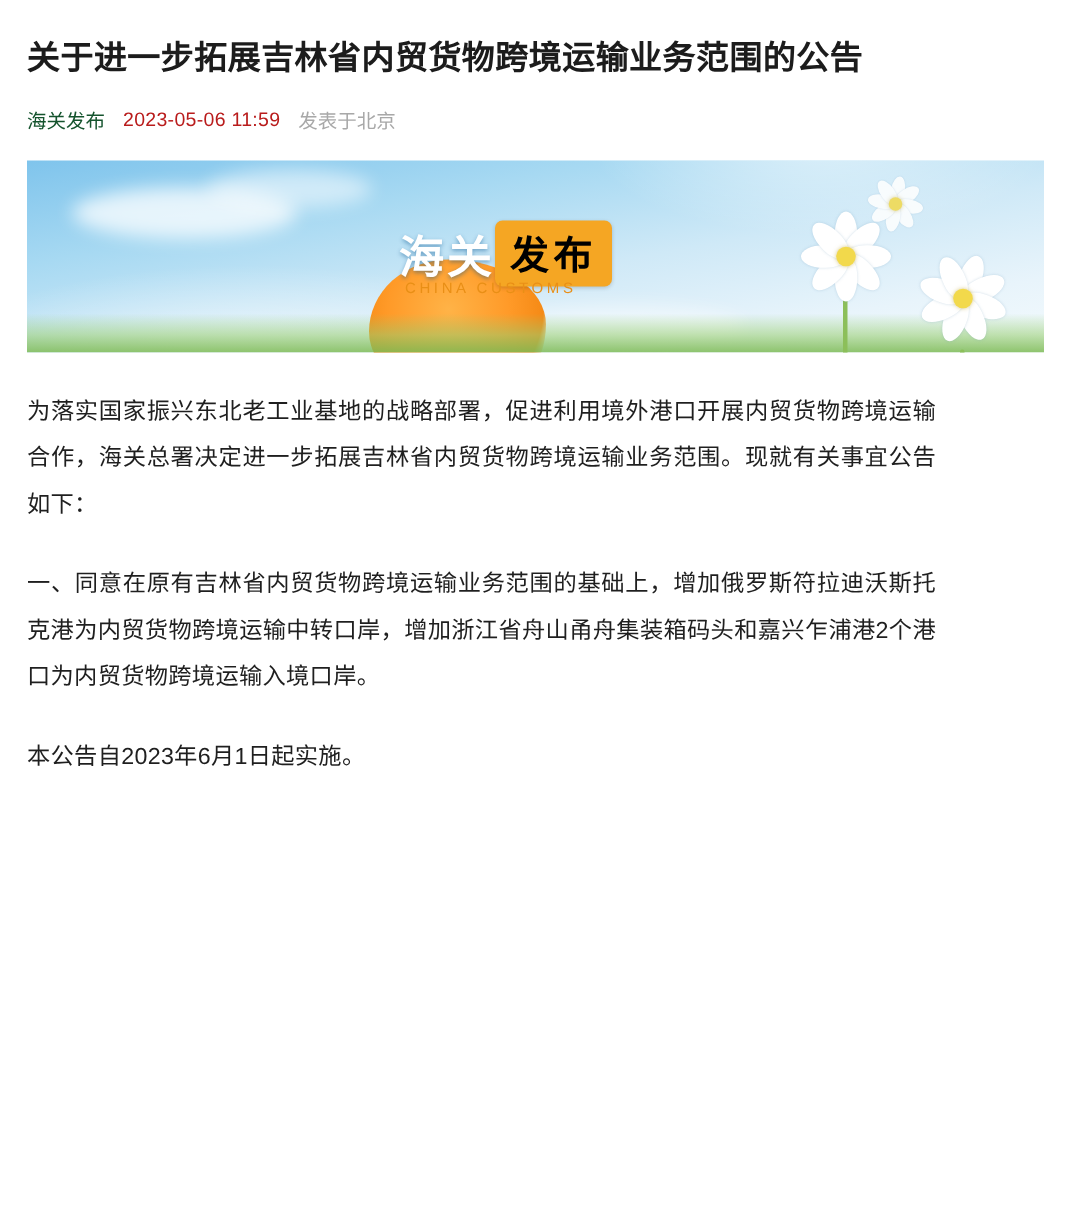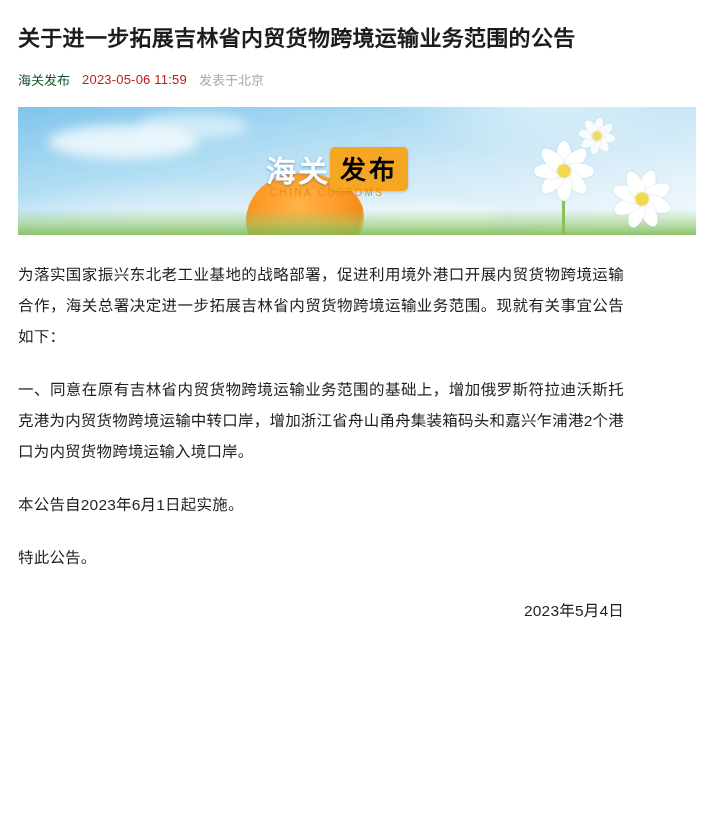--- a/index.html
+++ b/index.html
@@ -236,17 +236,15 @@
       <span class="logo-hai">海关</span>
       <span class="logo-badge">发布</span>
     </div>
     <div class="logo-sub">CHINA CUSTOMS</div>
   </div>
 
   <div class="body-text">
     <p>为落实国家振兴东北老工业基地的战略部署，促进利用境外港口开展内贸货物跨境运输合作，海关总署决定进一步拓展吉林省内贸货物跨境运输业务范围。现就有关事宜公告如下：</p>
     <p>一、同意在原有吉林省内贸货物跨境运输业务范围的基础上，增加俄罗斯符拉迪沃斯托克港为内贸货物跨境运输中转口岸，增加浙江省舟山甬舟集装箱码头和嘉兴乍浦港2个港口为内贸货物跨境运输入境口岸。</p>
     <p>本公告自2023年6月1日起实施。</p>
-    <p>特此公告。</p>
-    <p class="date-line">2023年5月4日</p>
   </div>
 
 </div>
 
 </body></html>

